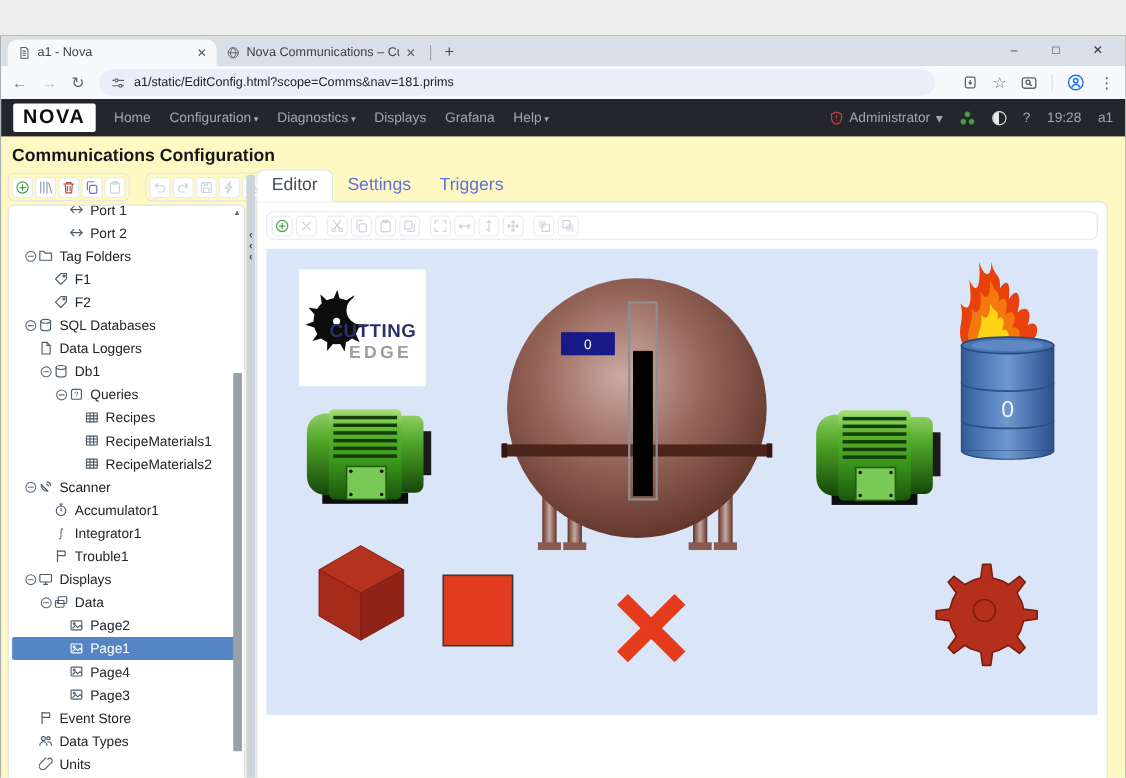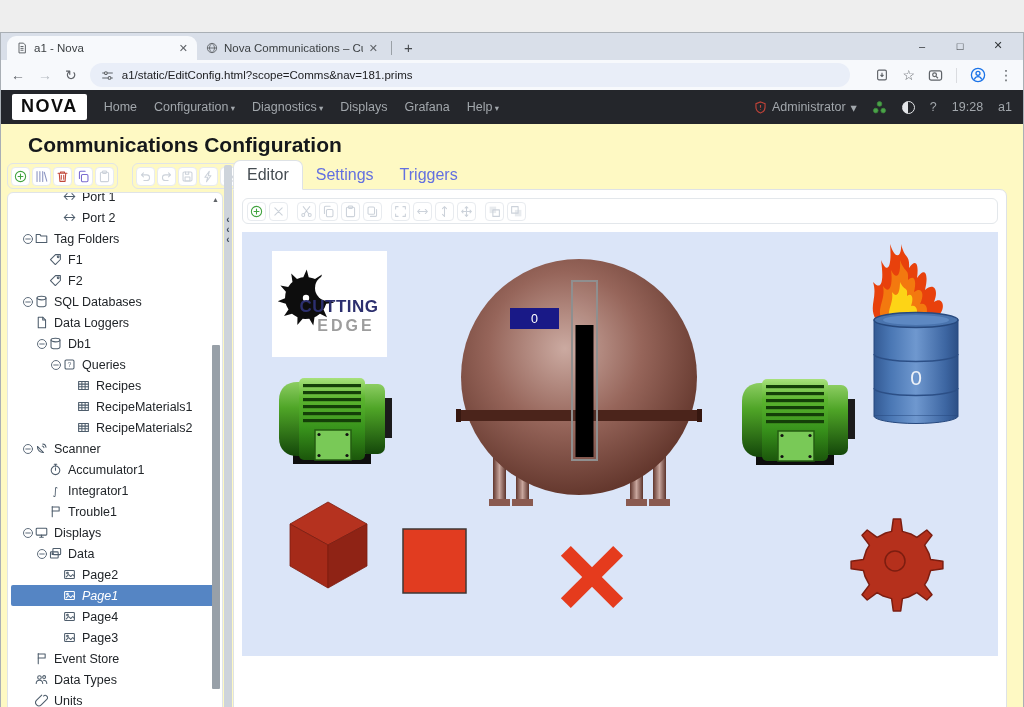--- a/index.html
+++ b/index.html
@@ -28,34 +28,34 @@
   
   .mainnav{height:34px;background:#24262b;display:flex;align-items:center;padding:0 11px;gap:17px;flex:none;}
   .brand{background:#fff;color:#0c0c0c;font-weight:800;font-size:18px;letter-spacing:1.5px;padding:2px 9px 3px;border-radius:2px;line-height:1.2;}
   .navlink{font-size:12.5px;color:#a2a7ac;white-space:nowrap;}
   .navlink .crt{font-size:8.5px;}
   .nav-right{margin-left:auto;display:flex;align-items:center;gap:15px;font-size:12.5px;color:#a2a7ac;}
   .userlink{display:flex;align-items:center;gap:5px;}
   .contrast-circle{width:13px;height:13px;border-radius:50%;border:1.5px solid #e4e6e9;background:linear-gradient(90deg,#e4e6e9 50%,rgba(0,0,0,0) 50%);}
 
   
-  .pagetitle{font-size:21px;font-weight:700;color:#15181b;padding:9px 27px 6px;flex:none;}
+  .pagetitle{font-size:16px;font-weight:700;color:#15181b;padding:9px 10px 6px;flex:none;}
   .content{display:flex;flex:1;align-items:flex-start;min-height:0;}
   .leftcol{width:222px;flex:none;padding-left:6px;}
   .lt-toolbar{display:flex;gap:14px;height:26px;align-items:center;}
   .tb-group{border:1px solid #e0e4e8;border-radius:6px;display:flex;align-items:center;gap:2px;padding:2px 3px;height:26px;}
   .tb-btn{width:19px;height:19px;border:1px solid #e8ebef;border-radius:4px;display:flex;align-items:center;justify-content:center;background:#fff;}
   .tb-btn svg{display:block;}
 
   .tree-panel{border:1px solid #e0e4e8;border-radius:6px;margin-top:3px;height:538px;position:relative;overflow:hidden;background:#fff;}
   .tree-inner{padding:2px 0;margin-top:-9px;}
   .trow{height:21px;display:flex;align-items:center;font-size:12.5px;color:#212529;white-space:nowrap;}
   .trow .slot{width:15px;flex:none;display:flex;justify-content:center;align-items:center;color:#5b6a79;}
   .trow .ticon{width:14px;flex:none;display:flex;align-items:center;margin-right:5px;color:#4e5d6c;}
-  .trow.selected{background:#5585c4;color:#fff;border-radius:2px;margin:0 3px;font-style:italic;}
+  .trow.selected{background:#5585c4;color:#fff;border-radius:2px;margin:0 3px;}
   .trow.selected .slot,.trow.selected .ticon{color:#fff;}
   .scroll-thumb{position:absolute;top:152px;right:2px;width:8px;height:344px;background:#98a0a8;border-radius:1px;}
   .sb-arrow{position:absolute;right:3px;font-size:7px;color:#5f6368;line-height:8px;}
   .sb-arrow.up{top:3px;} .sb-arrow.down{bottom:3px;}
 
   .splitter{width:10px;flex:none;position:relative;height:567px;}
   .splitter-bar{position:absolute;left:1px;top:2px;bottom:3px;width:8px;background:#ced4db;border-radius:2px;}
   .chevrons{position:absolute;left:0;top:52px;width:10px;display:flex;flex-direction:column;align-items:center;color:#3e4c5a;font-size:10px;line-height:10px;font-weight:700;}
 
   .rightcol{flex:1;margin-right:16px;min-width:0;}

